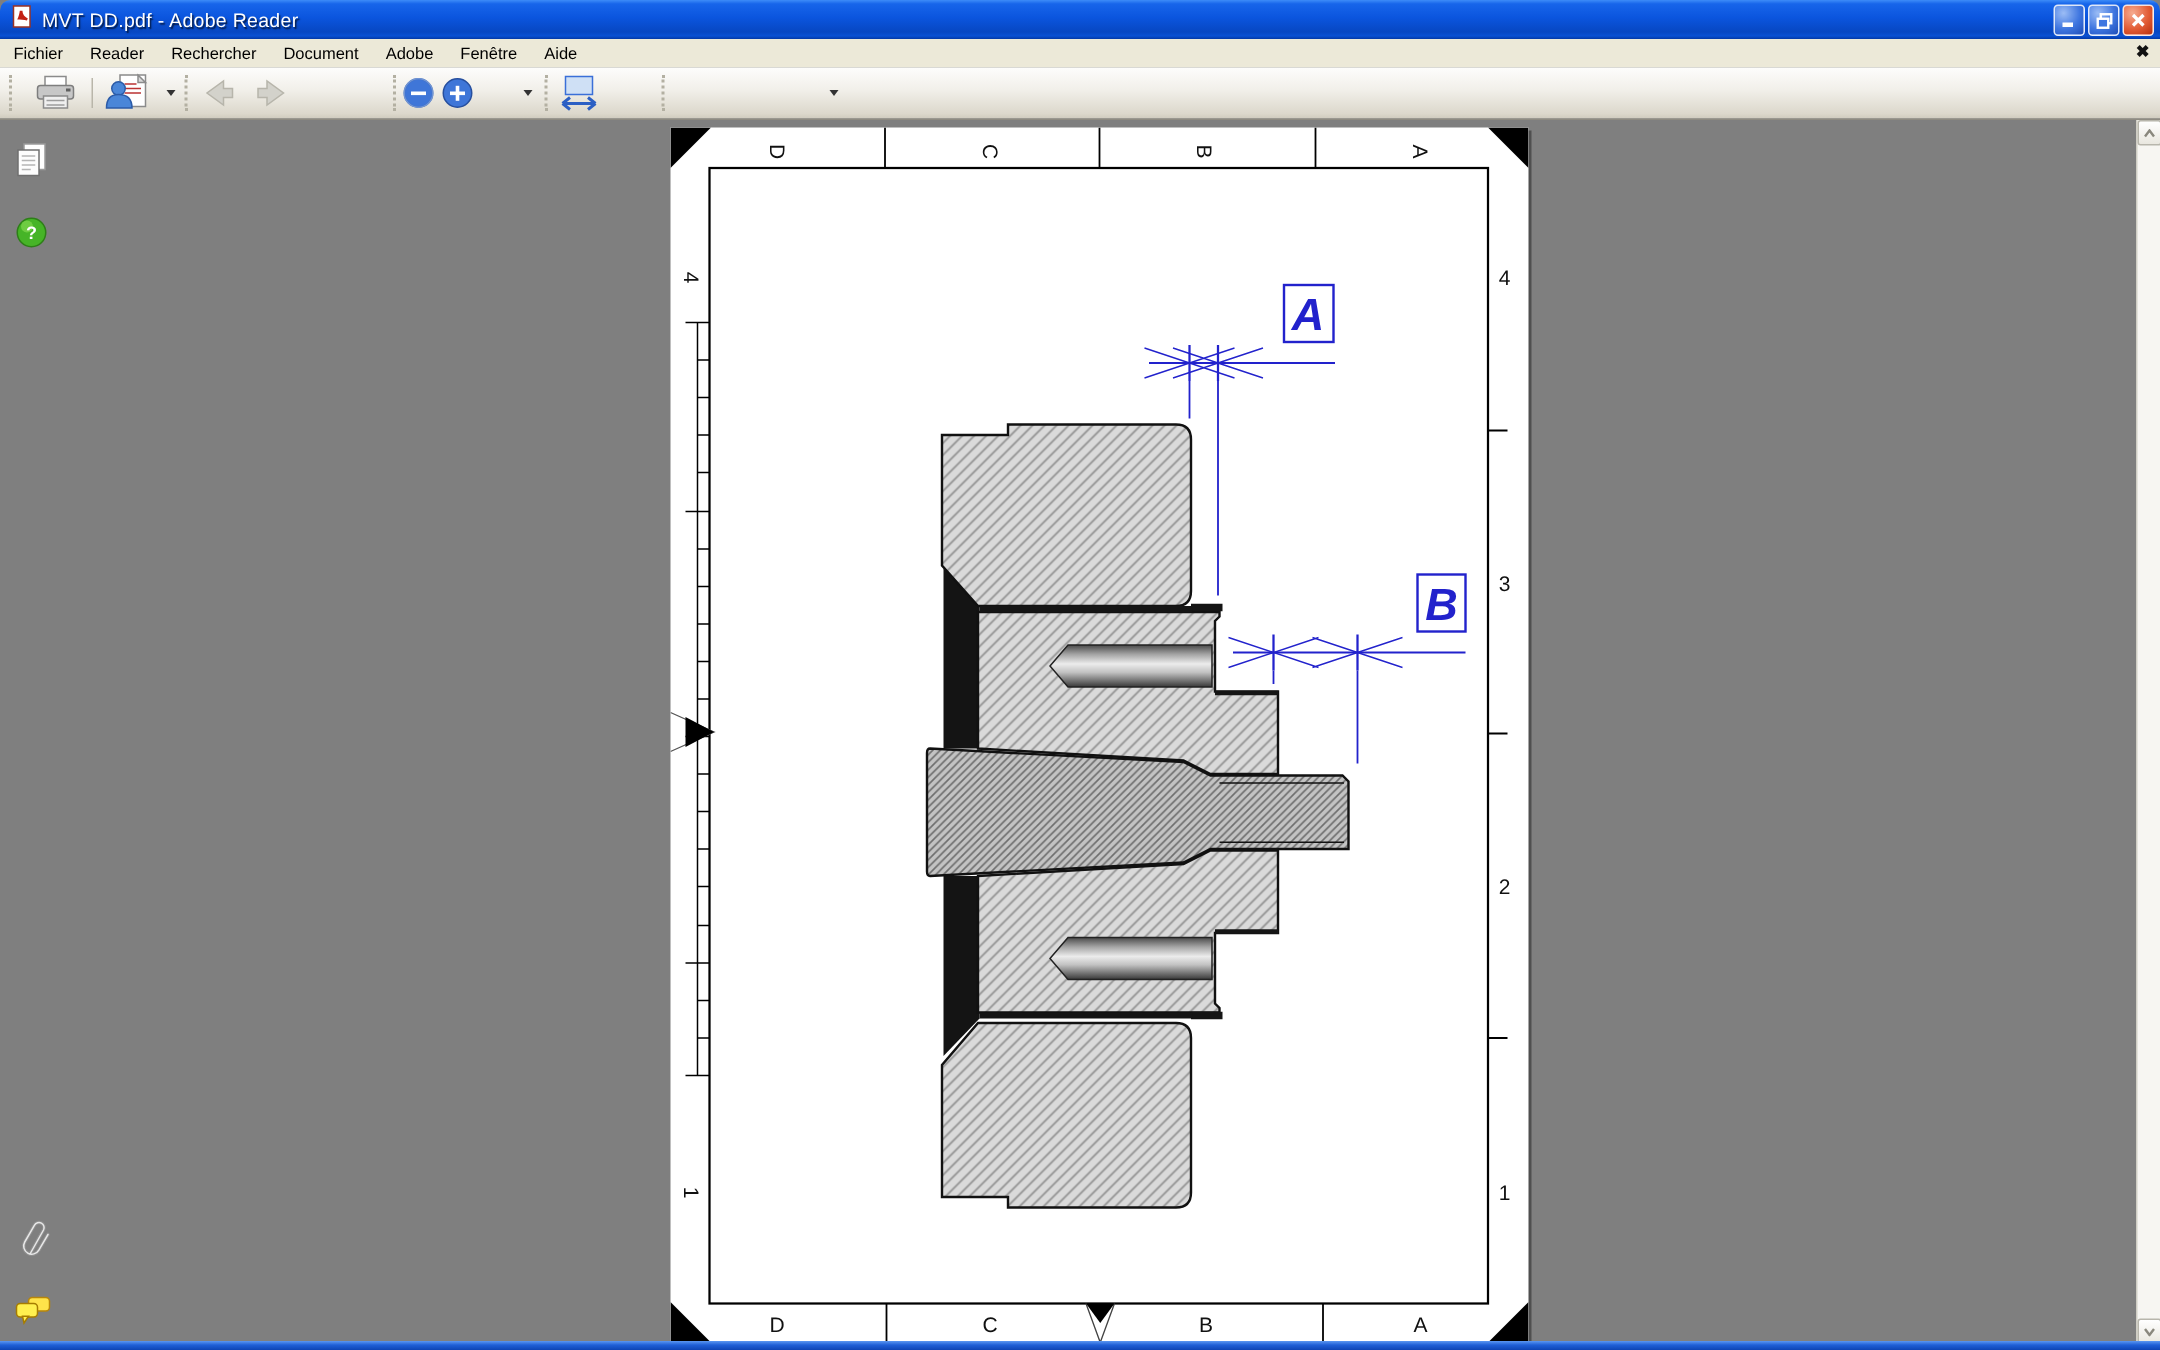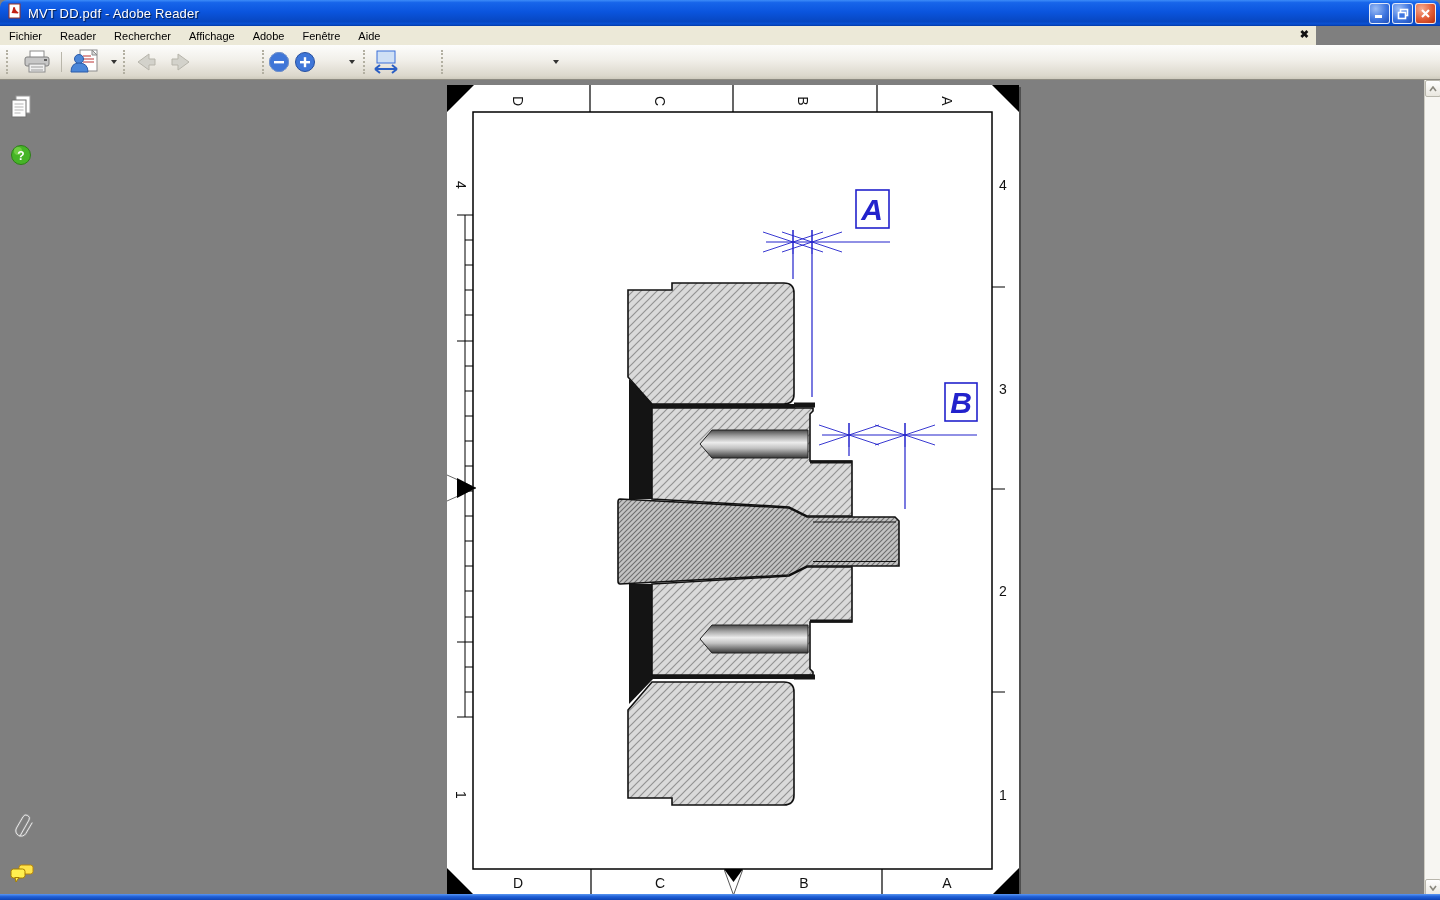--- a/index.html
+++ b/index.html
@@ -12,21 +12,21 @@
     border-radius:7px 7px 0 0; display:flex; align-items:center; }
   .title-icon { margin:0 5px 0 7px; }
   .title-text { color:#fff; font-weight:normal; font-size:13px; text-shadow:1px 1px 1px rgba(0,0,0,.7); letter-spacing:.2px; }
   .winbtns { position:absolute; right:4px; top:3px; display:flex; gap:2px; }
   .winbtn { width:21px; height:21px; border-radius:3px; border:1px solid rgba(255,255,255,.85);
     display:flex; align-items:center; justify-content:center; }
   .winbtn.blue { background:radial-gradient(circle at 30% 25%,#9cbdf5,#3f76e0 55%,#1d4db8); }
   .winbtn.red  { background:radial-gradient(circle at 30% 25%,#f6ab90,#e25c35 55%,#b82e0c); }
 
   
-  .menubar { position:absolute; top:26px; left:0; width:1316px; height:19px; background:#ece9d8;
+  .menubar { position:absolute; top:26px; left:0; width:1440px; height:19px; background:#ece9d8;
     display:flex; align-items:center; font-size:11px; color:#000; }
   .menu-item { padding:0 9px; height:100%; display:flex; align-items:center; cursor:default; }
   .menu-close { position:absolute; right:7px; top:2px; font-size:11px; font-weight:bold; color:#111; }
 
   
   .toolbar { position:absolute; top:45px; left:0; width:1440px; height:35px;
     background:linear-gradient(180deg,#fdfdfc 0%,#f1efe9 45%,#dcd8cc 90%,#cfcbbe 100%);
     border-bottom:1px solid #8e8b81; }
   .tb { position:absolute; top:0; height:34px; display:flex; align-items:center; }
   .handle { position:absolute; top:5px; width:3px; height:24px; border-left:2px dotted #b3b0a2; }
@@ -94,21 +94,21 @@
           <path d="M2 2 L9 9 M9 2 L2 9" stroke="#fff" stroke-width="2.2"></path>
         </svg>
     </div>
   </div>
 </div>
 
 <div class="menubar">
   <span class="menu-item">Fichier</span>
   <span class="menu-item">Reader</span>
   <span class="menu-item">Rechercher</span>
-  <span class="menu-item">Affichage</span>
+  <span class="menu-item">Document</span>
   <span class="menu-item">Adobe</span>
   <span class="menu-item">Fenêtre</span>
   <span class="menu-item">Aide</span>
   <span class="menu-close">✖</span>
 </div>
 
 <div class="toolbar">
   <div class="handle" style="left:6px"></div>
 
   <div class="tb tbtn" style="left:22px">

